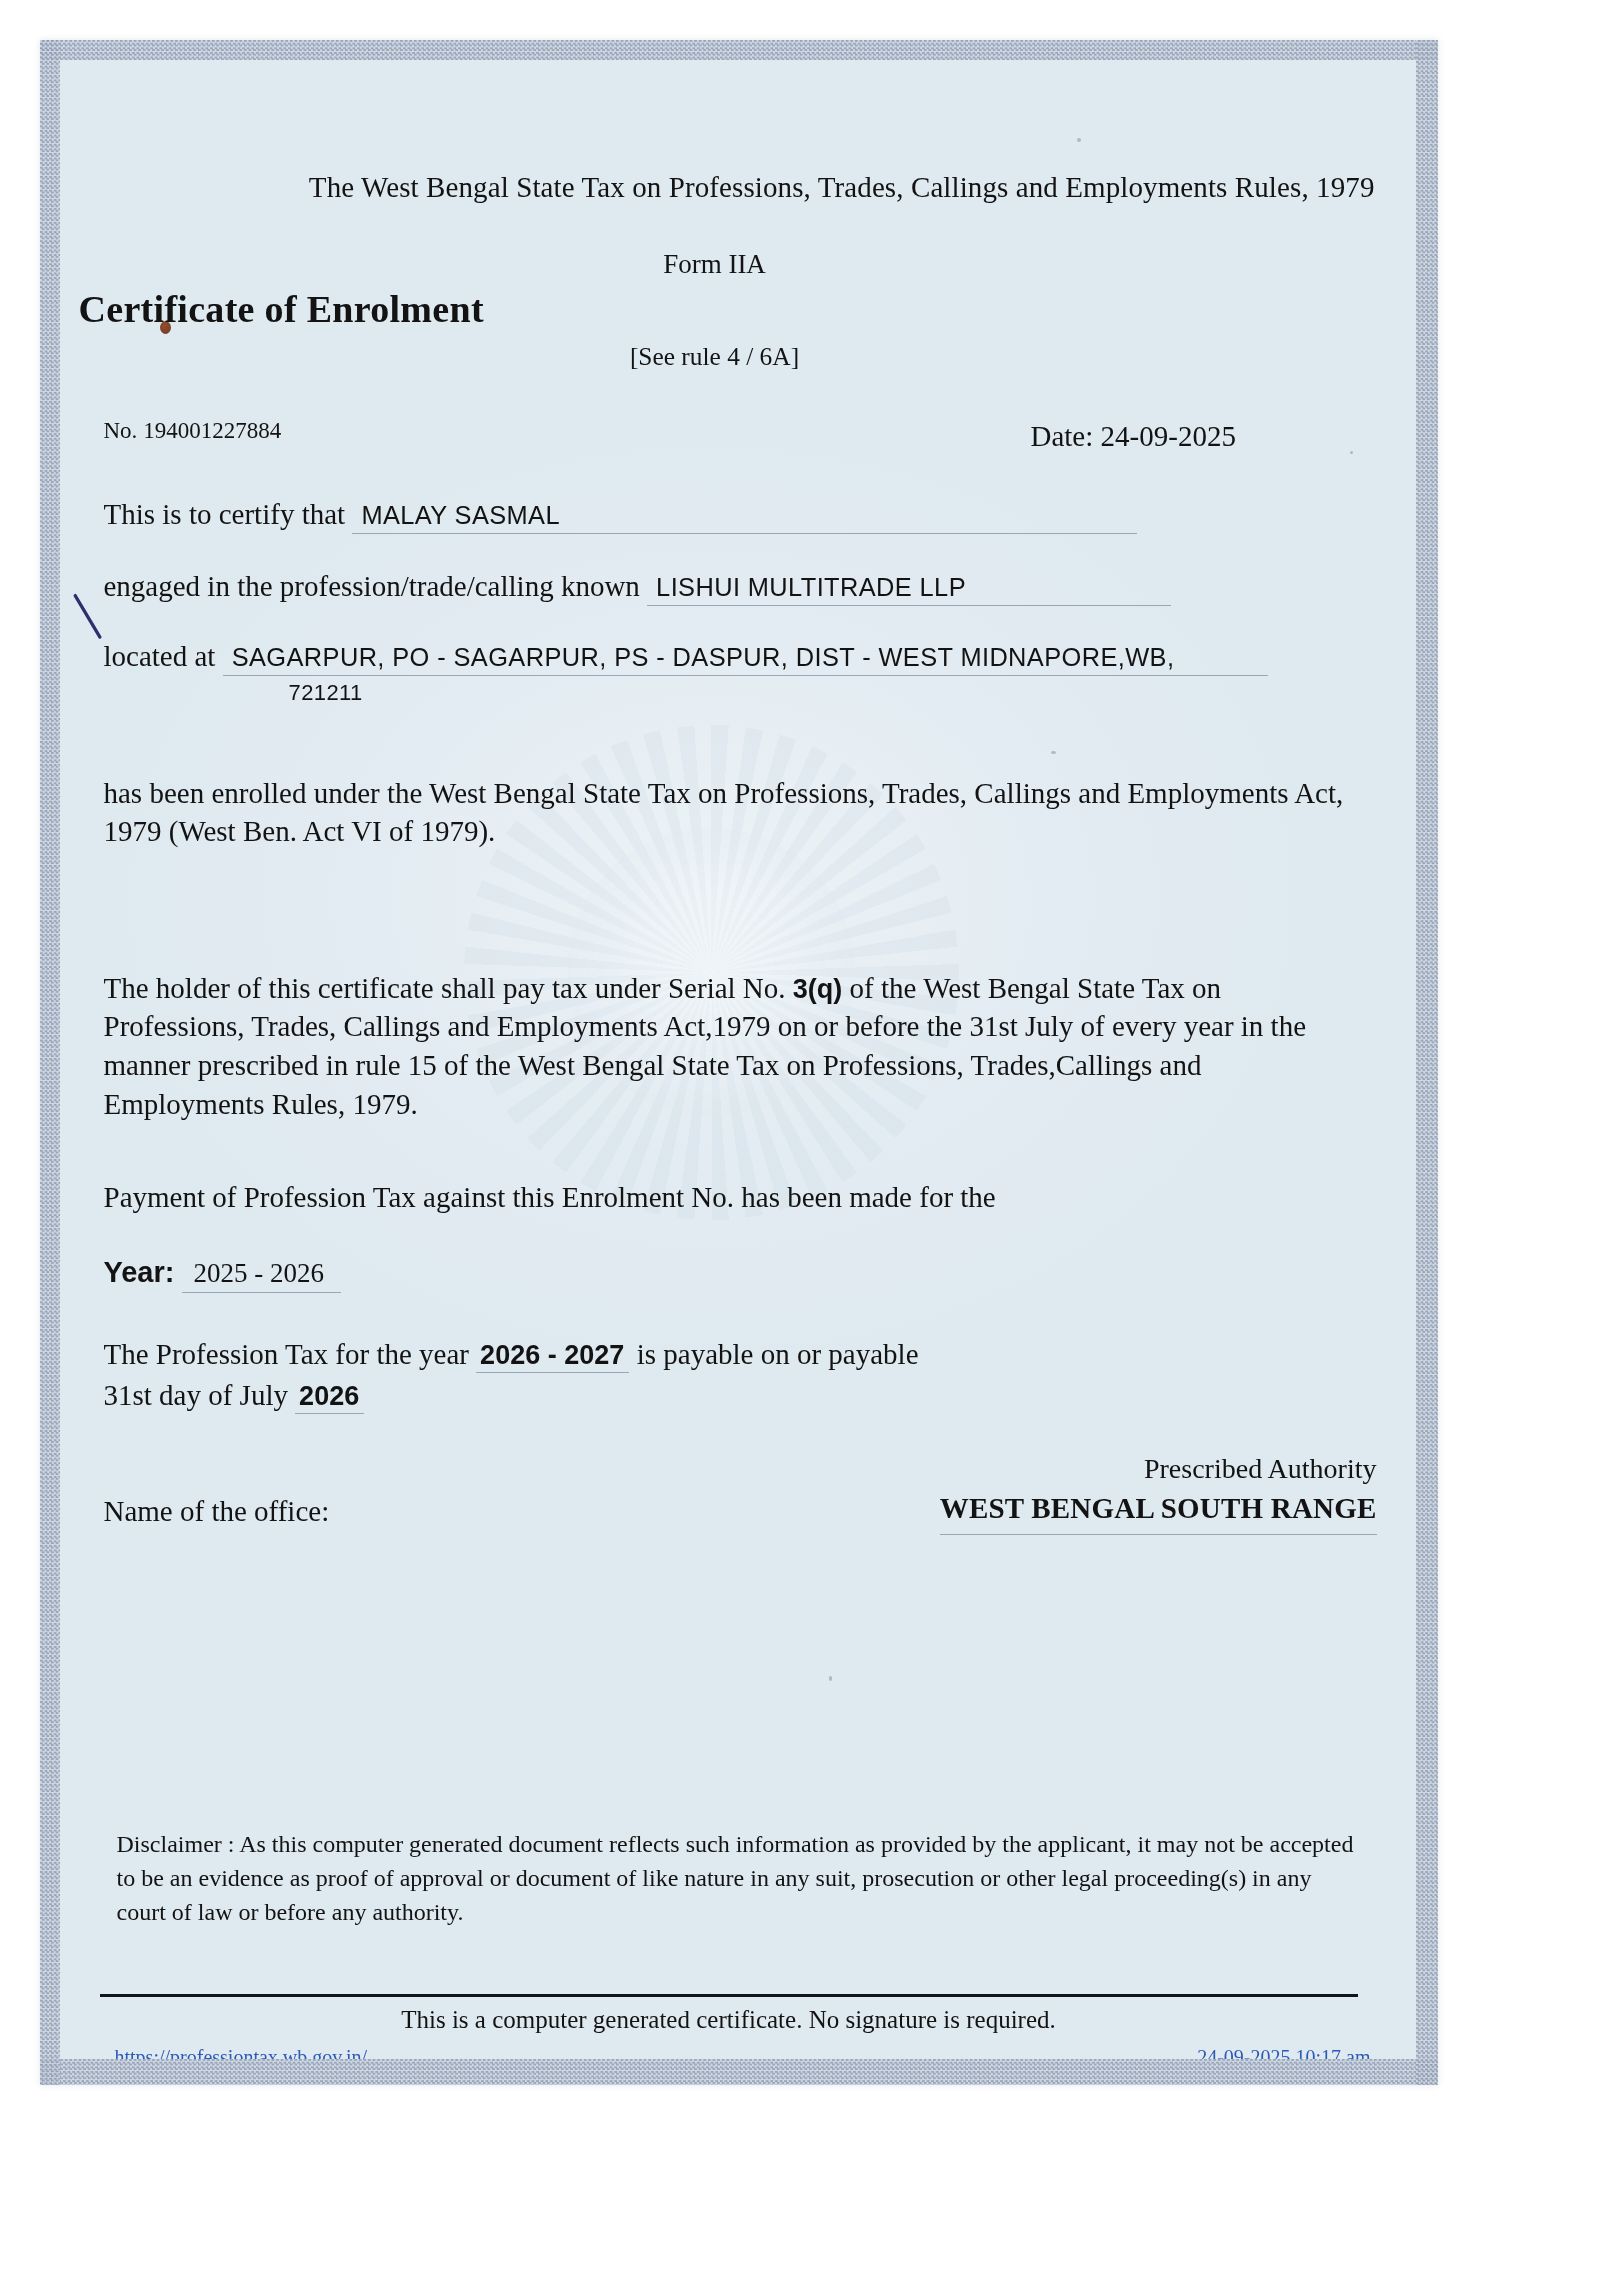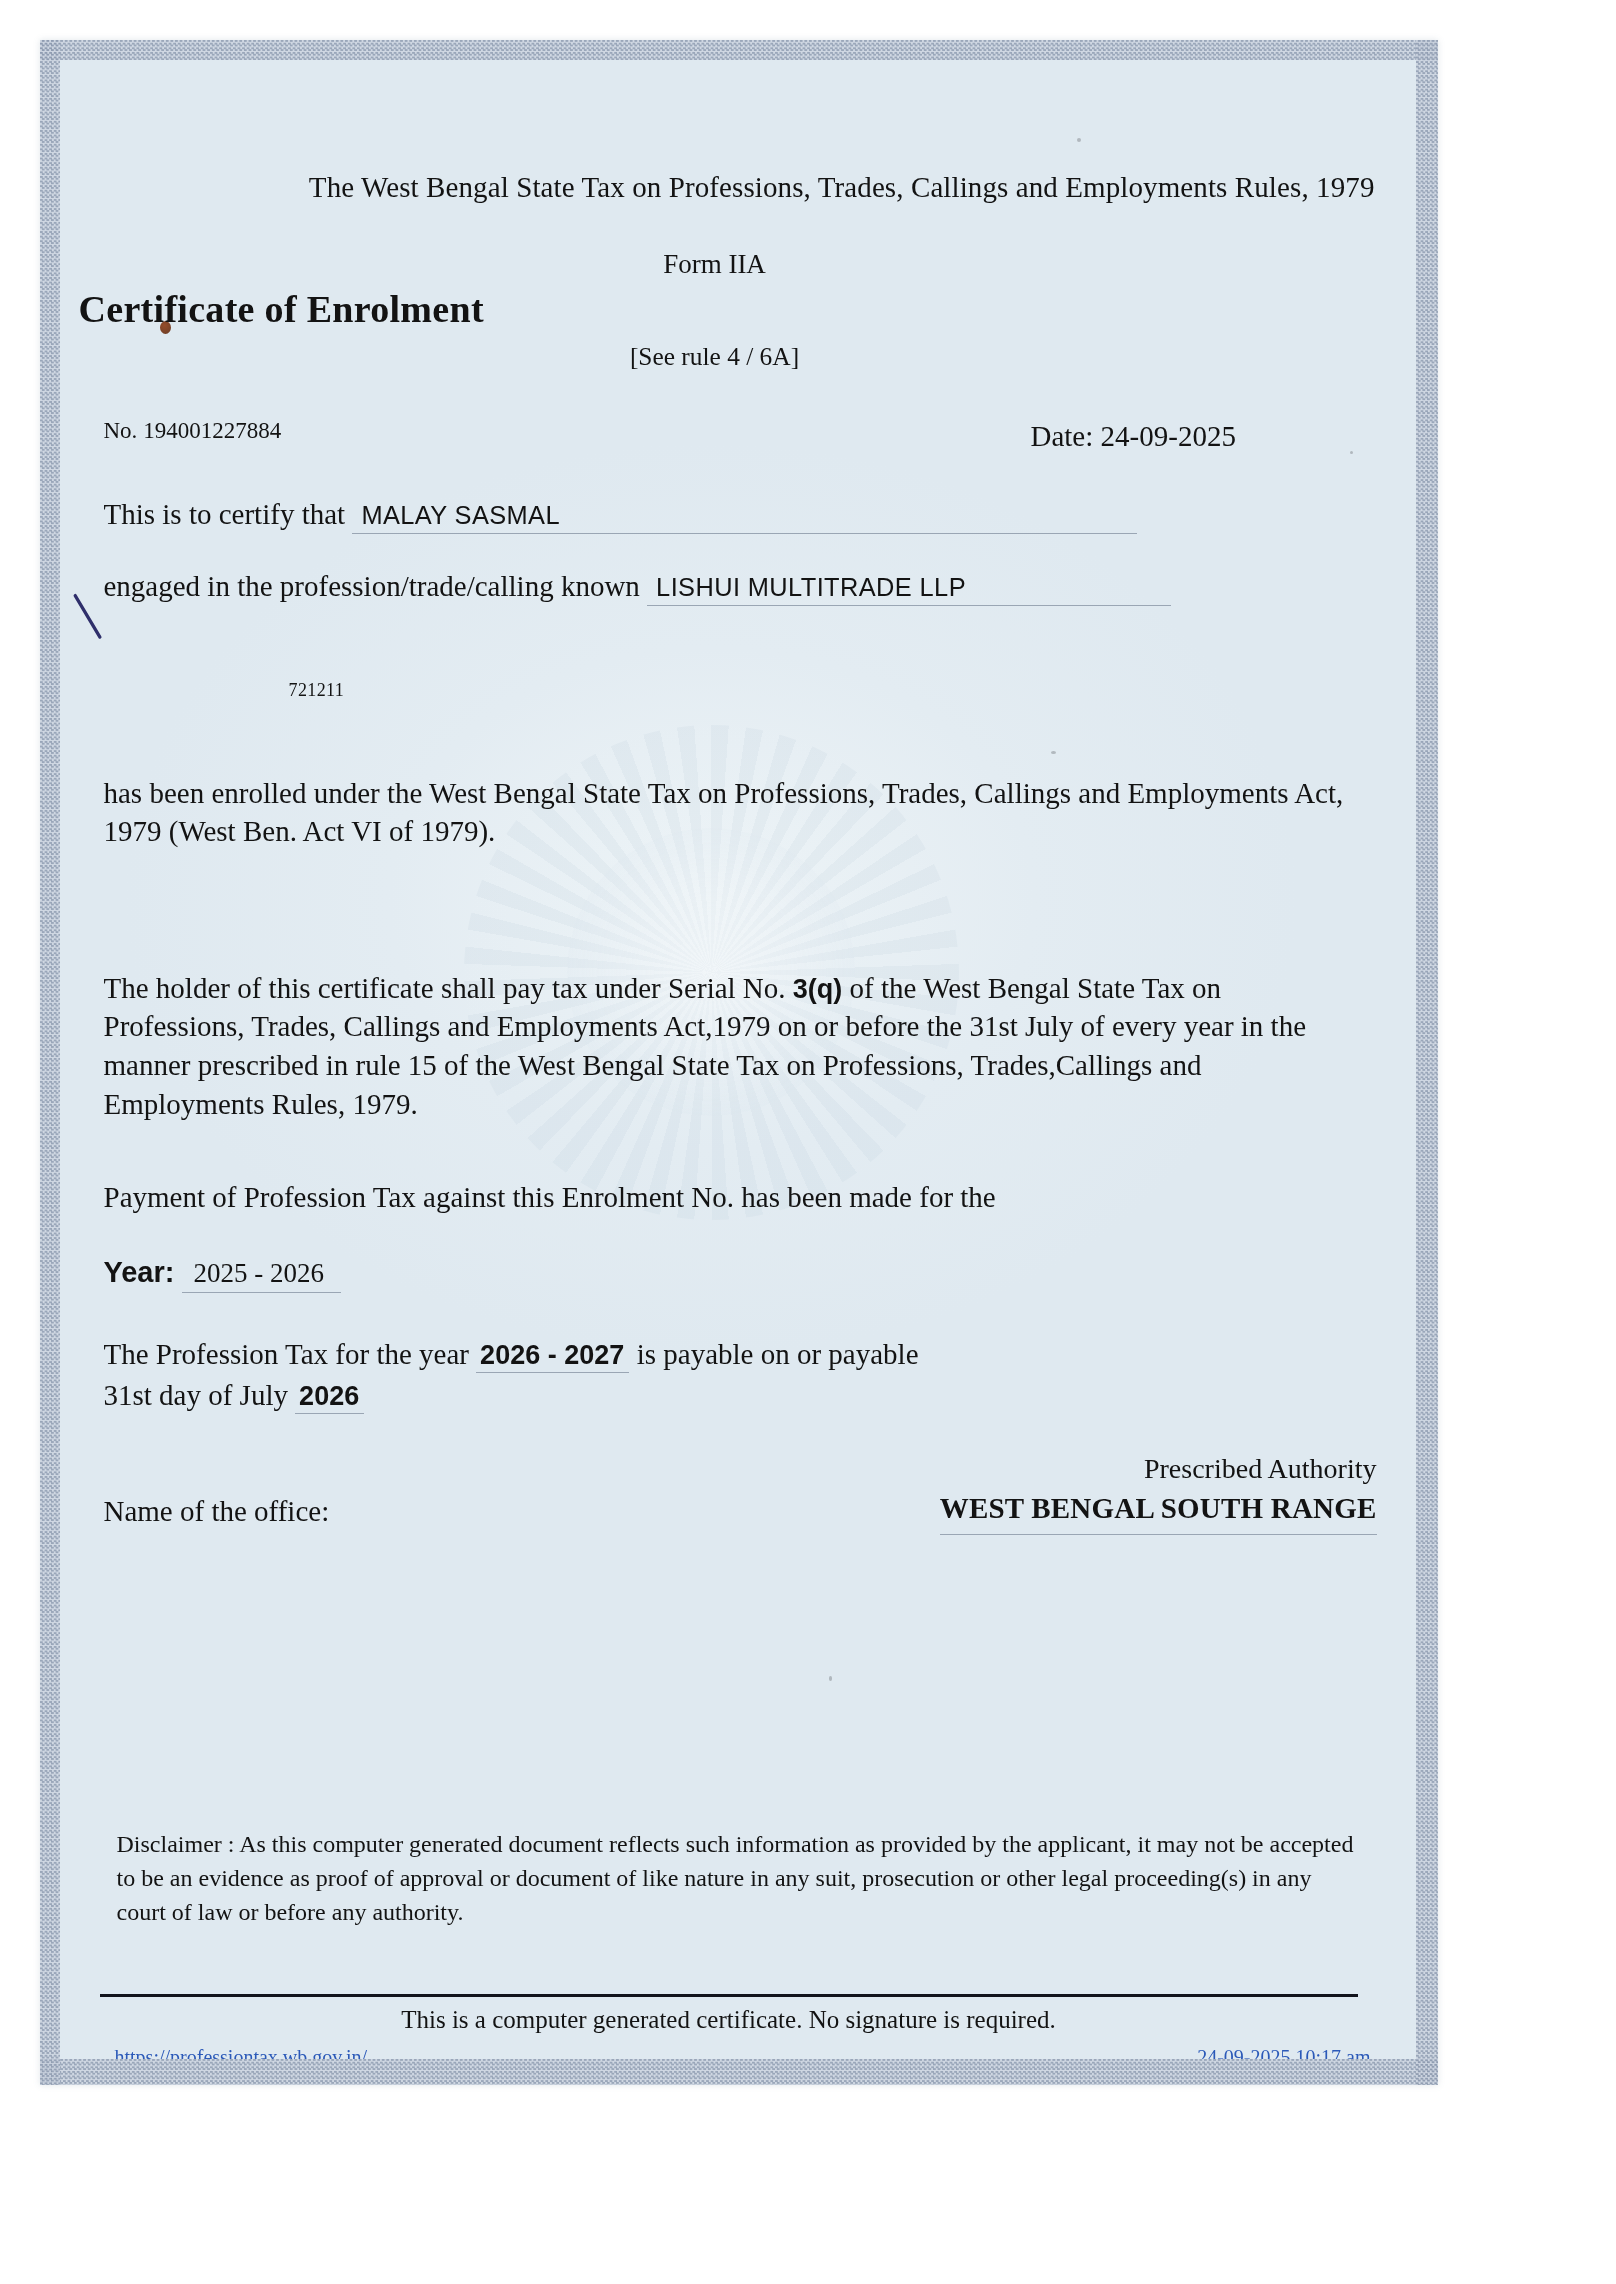--- a/index.html
+++ b/index.html
@@ -139,22 +139,22 @@
   .fieldval.wide { min-width: 769px; }
 
   .r-certify { left: 44px;  top: 438px; }
   .r-trade   { left: 44px;  top: 510px; }
   .r-located { left: 44px;  top: 580px; }
 
   .addr-l2 {
     position: absolute;
     left: 229px;
     top: 620px;
-    font-family: Liberation Serif, serif;
-    font-size: 18px;
+    font-family: Liberation Sans, sans-serif;
+    font-size: 22px;
     letter-spacing: 0.4px;
   }
 
   .para {
     position: absolute;
     font-size: 29px;
     line-height: 1.33;
     width: 1258px;
   }
   .p-enrolled { left: 44px; top: 714px; }
@@ -311,20 +311,24 @@
       <div class="fieldrow r-certify">
         <span class="lbl">This is to certify that</span>
         <span class="fieldval wide">MALAY  SASMAL</span>
       </div>
 
       <div class="fieldrow r-trade">
         <span class="lbl">engaged in the profession/trade/calling known</span>
         <span class="fieldval" style="min-width:508px">LISHUI MULTITRADE LLP</span>
       </div>
 
+      <div class="fieldrow r-located">
+        <span class="lbl">located at</span>
+        <span class="fieldval" style="min-width:1030px">SAGARPUR, PO - SAGARPUR, PS - DASPUR, DIST - WEST MIDNAPORE,WB,</span>
+      </div>
       <div class="addr-l2">721211</div>
 
       <div class="para p-enrolled">has been enrolled under the West Bengal State Tax on Professions, Trades, Callings and Employments Act, 1979 (West Ben. Act VI of 1979).</div>
 
       <div class="para p-holder">
         <span>The holder of this certificate shall pay tax under Serial No.</span>
         <span class="b-sans">3(q)</span>
         <span>of the West Bengal State Tax on Professions, Trades, Callings and Employments Act,1979  on or before the 31st July of every year in the manner prescribed in rule 15 of the West Bengal State Tax on Professions, Trades,Callings and Employments Rules, 1979.</span>
       </div>
 

